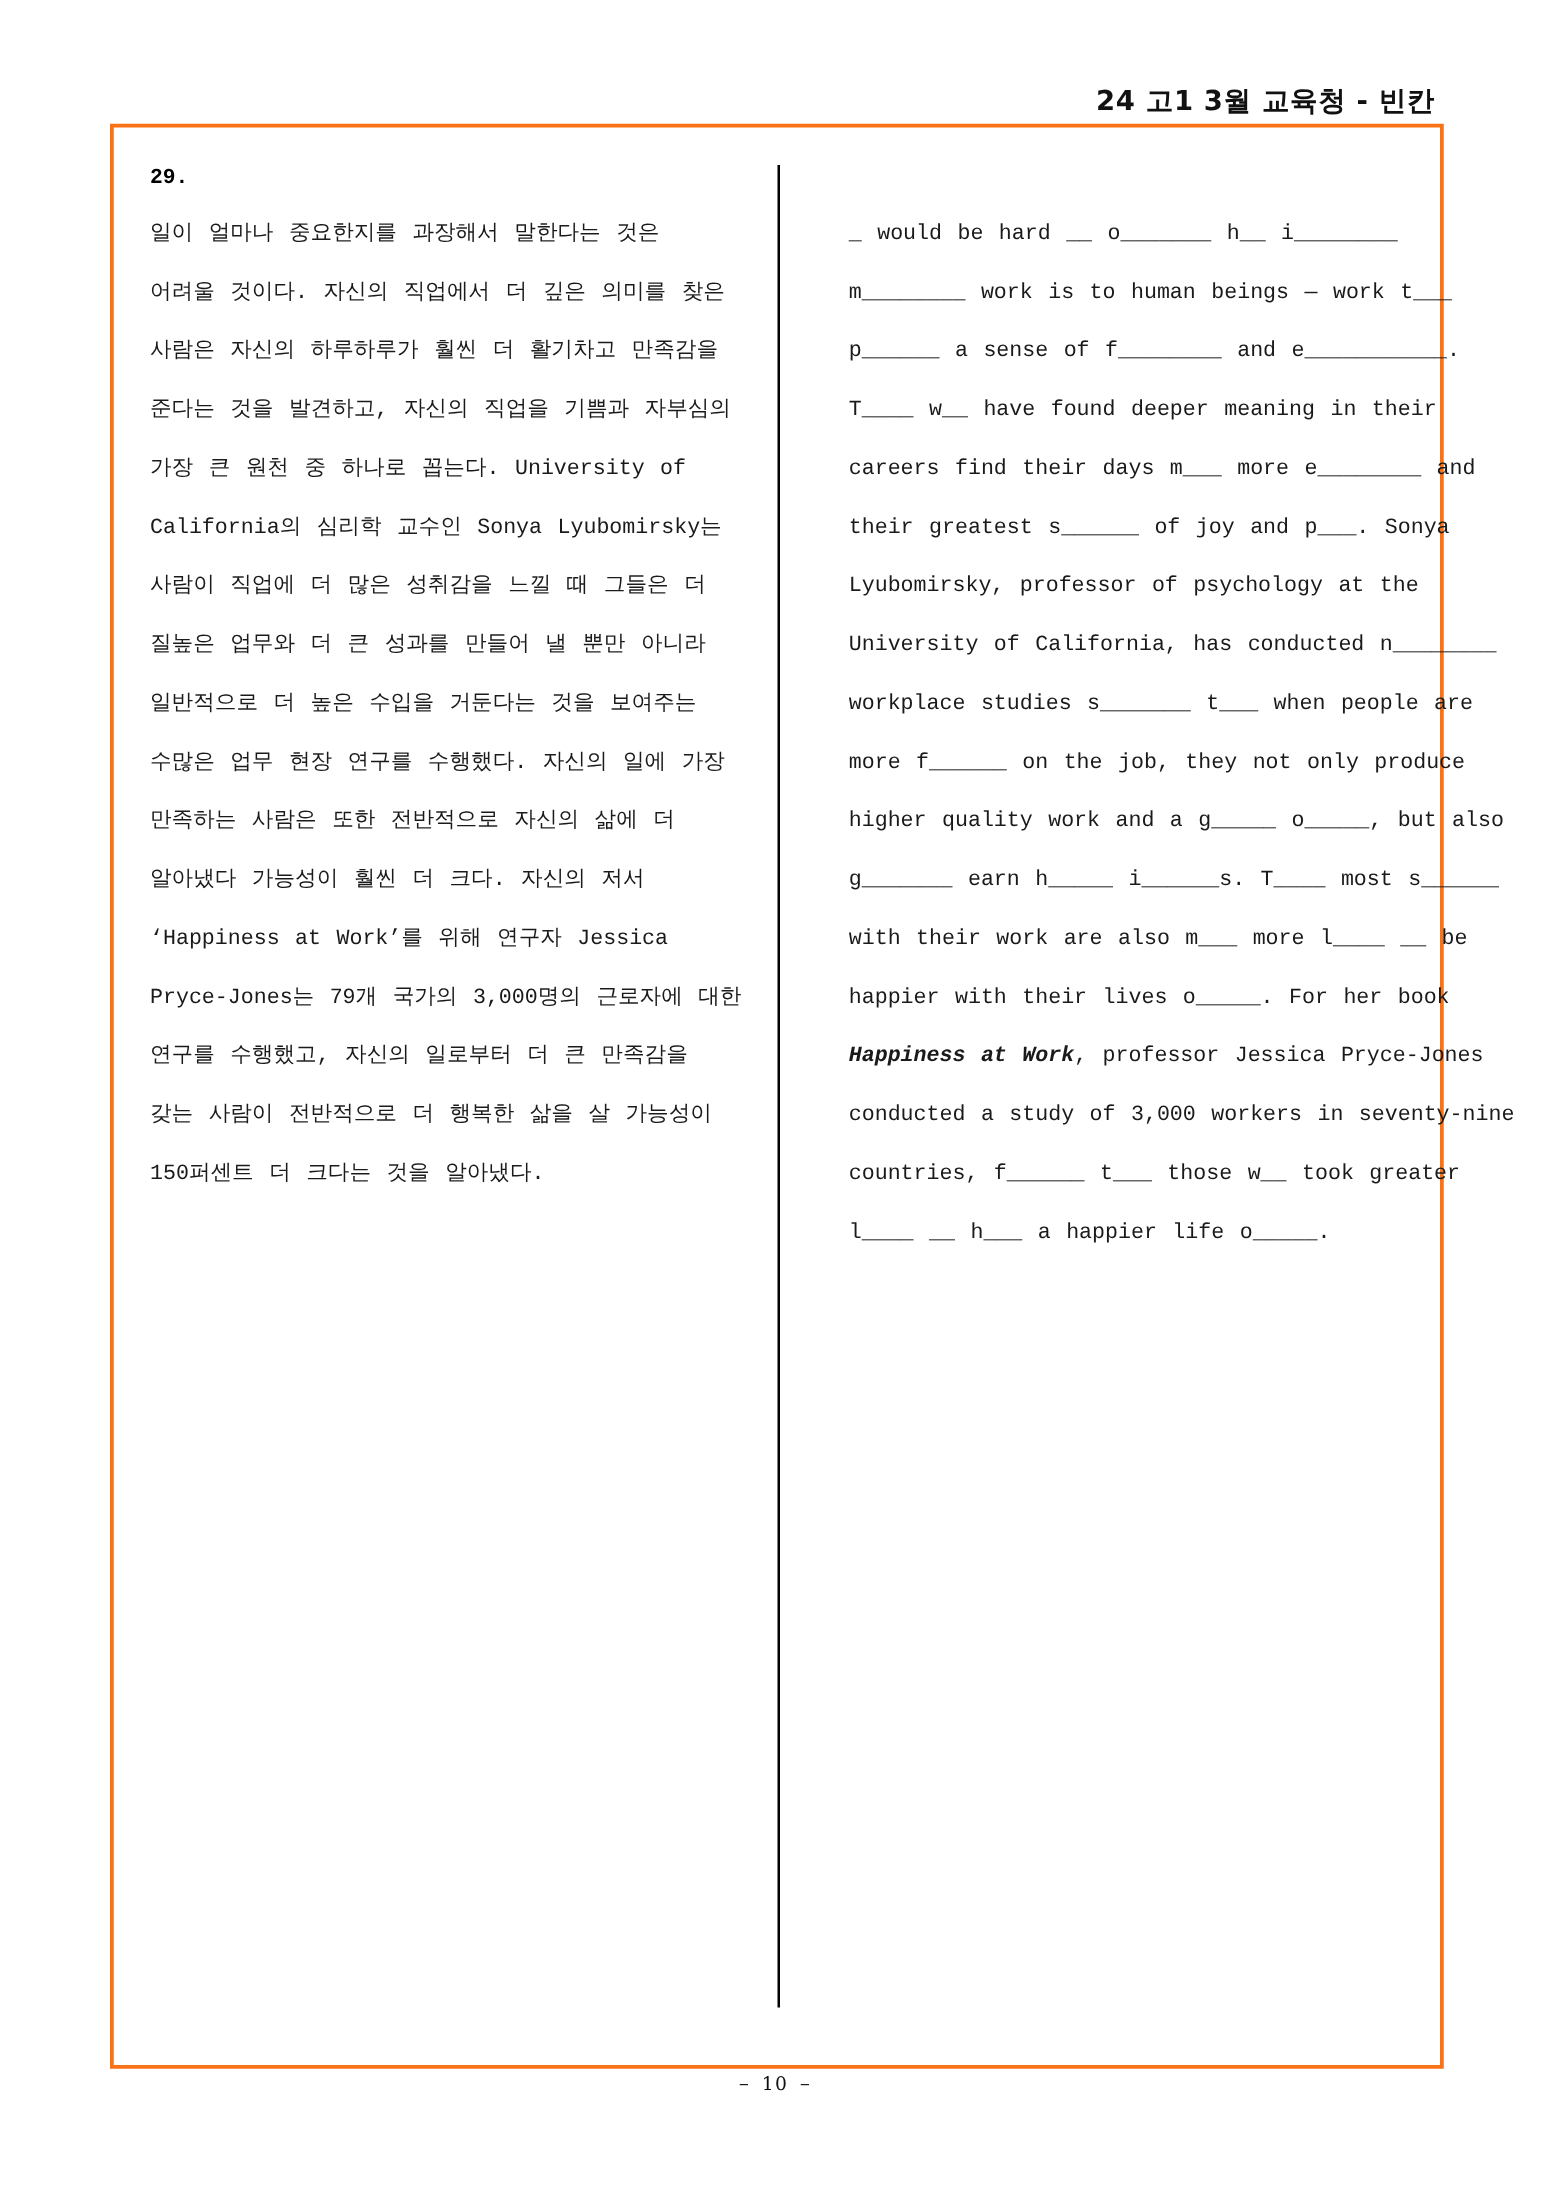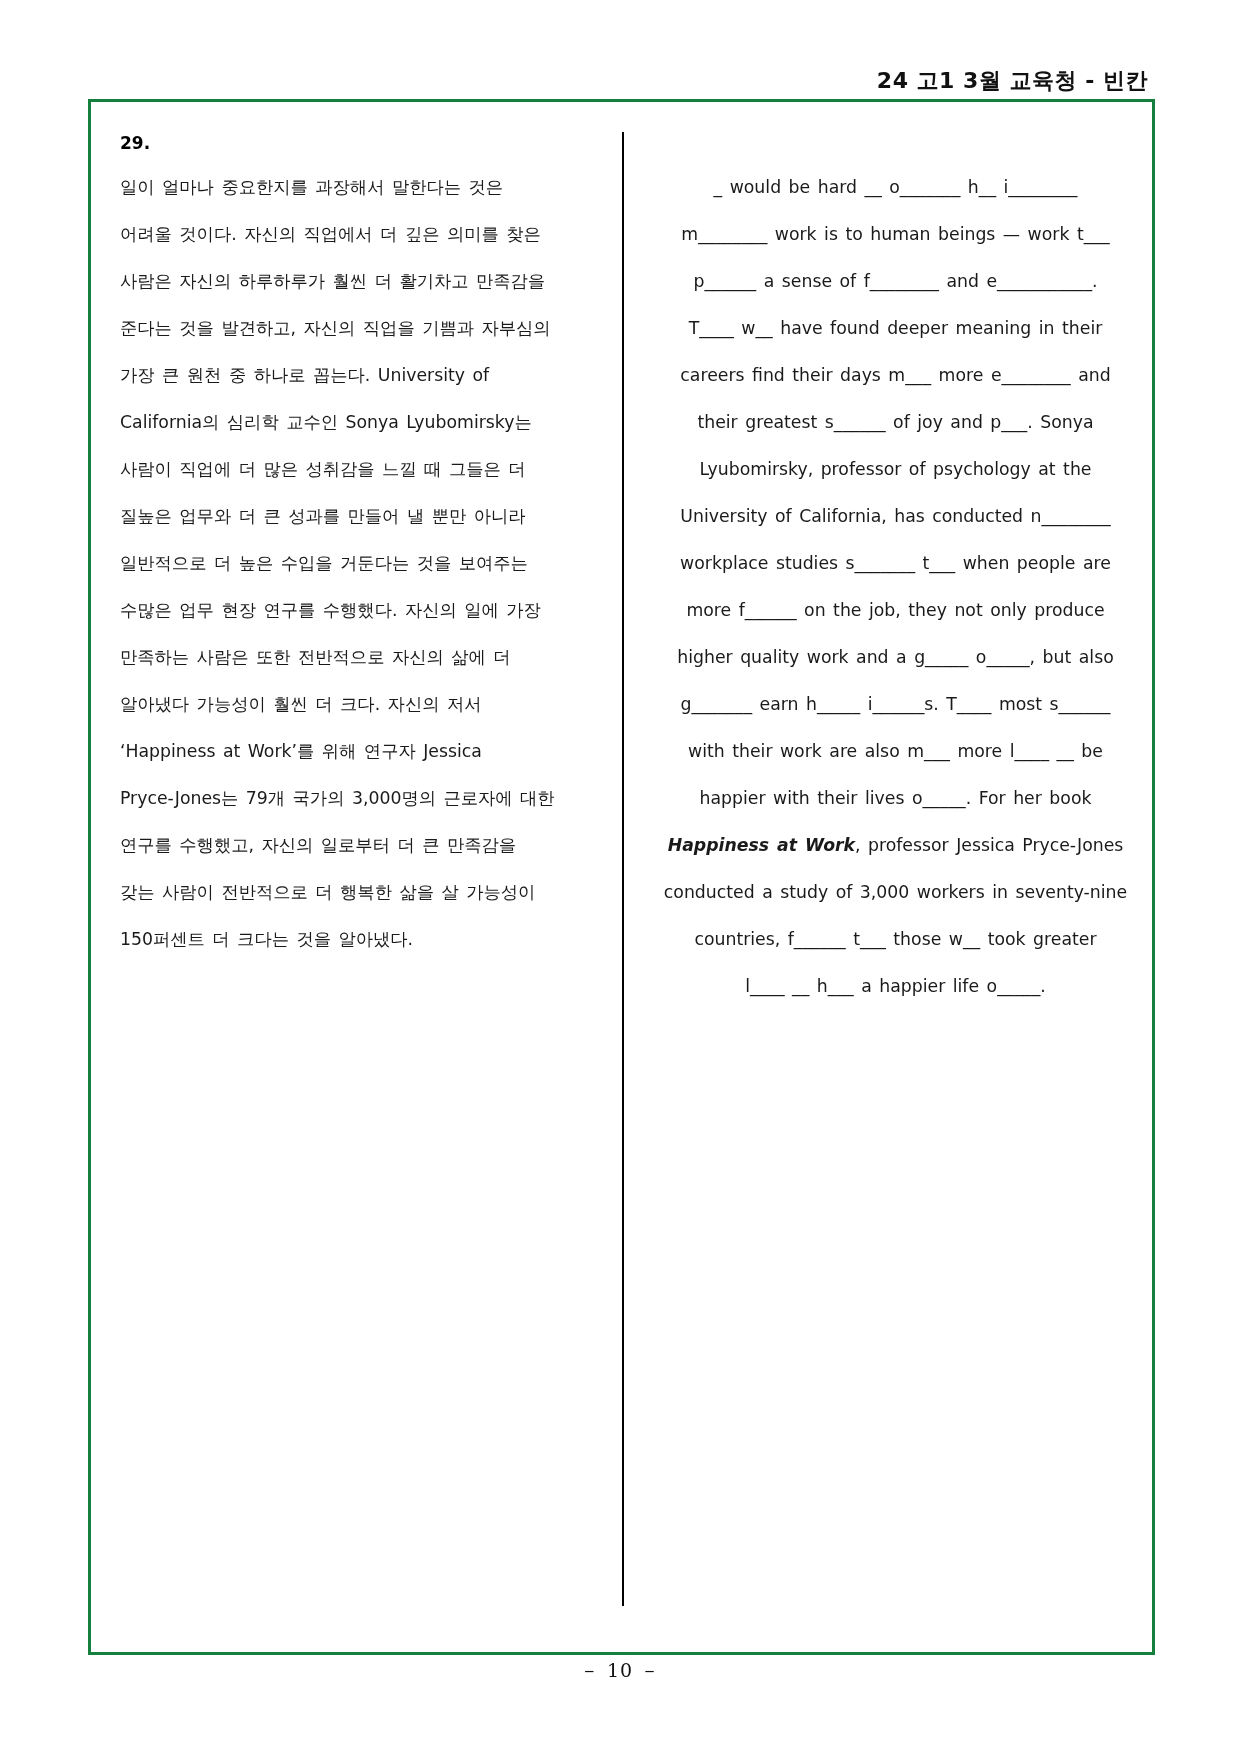--- a/index.html
+++ b/index.html
@@ -24,22 +24,23 @@
       letter-spacing: 0.5px;
       color: #111;
       font-family: "DejaVu Sans", sans-serif;
     }
     .frame {
       position: absolute;
       left: 88px;
       top: 99px;
       width: 1061px;
       height: 1550px;
-      border: 3px solid #15803d;
+      border: 3px solid #f97316;
       box-sizing: content-box;
+      font-family: Liberation Mono, monospace;
     }
     .divider {
       position: absolute;
       left: 531px;
       top: 30px;
       width: 2px;
       height: 1474px;
       background: #000;
     }
     .col {
@@ -47,23 +48,22 @@
       top: 26px;
       font-size: 17.3px;
       line-height: 47px;
       color: #1a1a1a;
     }
     .col-left {
       left: 29px;
       width: 480px;
     }
     .col-right {
-      left: 567px;
+      left: 588px;
       width: 475px;
-      text-align: center;
     }
     .q-number {
       font-weight: bold;
       font-size: 17px;
       line-height: 30px;
       margin-bottom: 6px;
       color: #000;
     }
     .line {
       white-space: nowrap;
@@ -77,21 +77,21 @@
       font-style: italic;
       font-weight: bold;
     }
     .page-number {
       position: absolute;
       top: 1658px;
       left: 0;
       width: 1240px;
       text-align: center;
       font-family: "DejaVu Serif", "Liberation Serif", serif;
-      font-size: 19px;
+      font-size: 15px;
       color: #111;
       letter-spacing: 1px;
     }
   </style>
 </head>
 <body>
 
 <div class="header-title">24 고1 3월 교육청 - 빈칸</div>
 
 <div class="frame">

